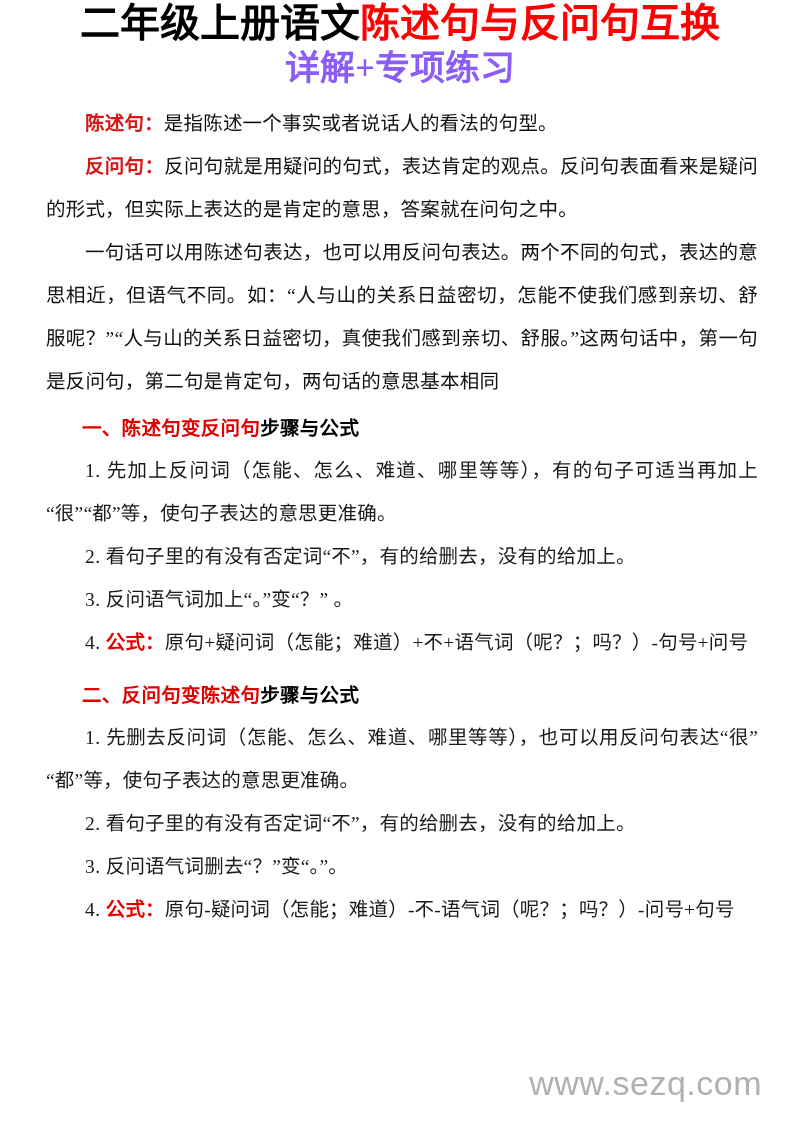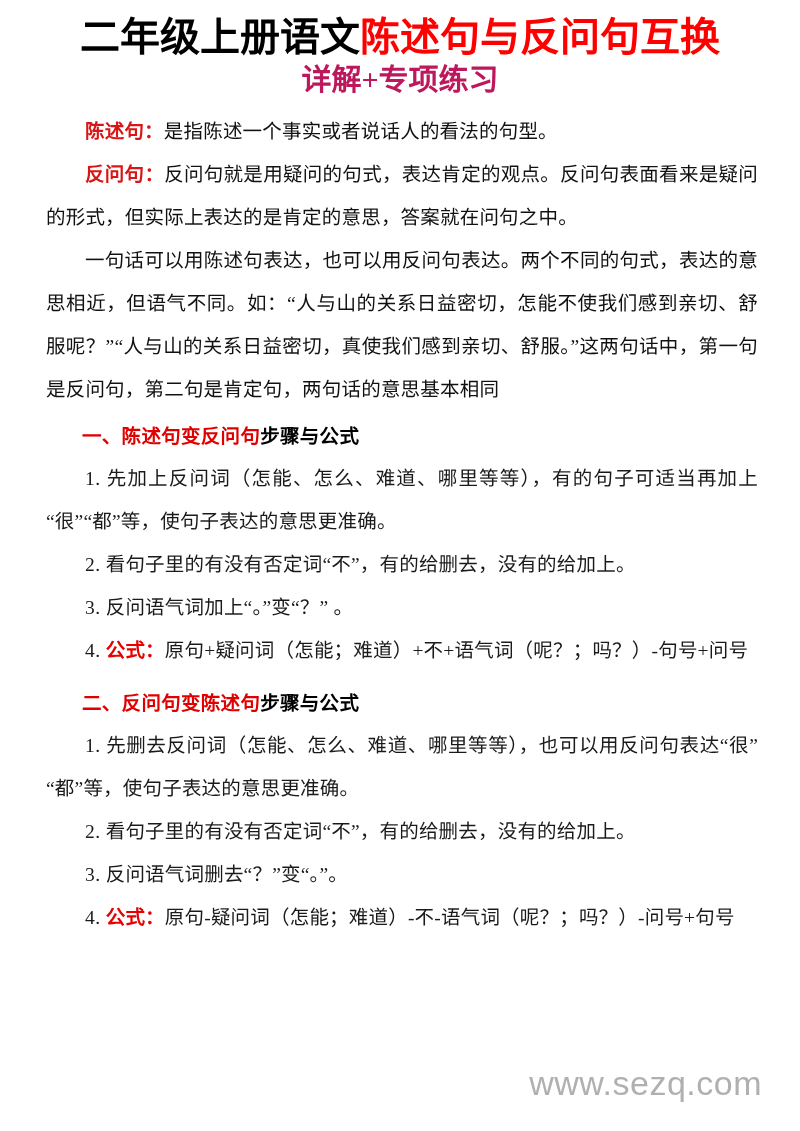--- a/index.html
+++ b/index.html
@@ -21,38 +21,38 @@
     position: relative;
     width: 800px;
     height: 1131px;
     box-sizing: border-box;
     padding: 0;
   }
 
   
   .title-block {
     text-align: center;
-    padding-top: 14px;
+    padding-top: 0;
   }
   .doc-title {
     font-size: 40px;
     line-height: 1.18;
     font-weight: 700;
     letter-spacing: 0px;
     white-space: nowrap;
     font-family: "Liberation Serif", "DejaVu Serif", serif;
   }
   .doc-title .t-black { color: #000000; }
   .doc-title .t-red { color: #ff0000; }
 
   .doc-subtitle {
-    font-size: 30px;
+    font-size: 35px;
     line-height: 1.2;
     font-weight: 700;
-    color: #be185d;
+    color: #8b5cf6;
     margin-top: 1px;
     font-family: "Liberation Serif", "DejaVu Serif", serif;
   }
 
   
   .content {
     margin: 0 auto;
     width: 724px;
     padding-left: 8px;
     padding-right: 4px;

